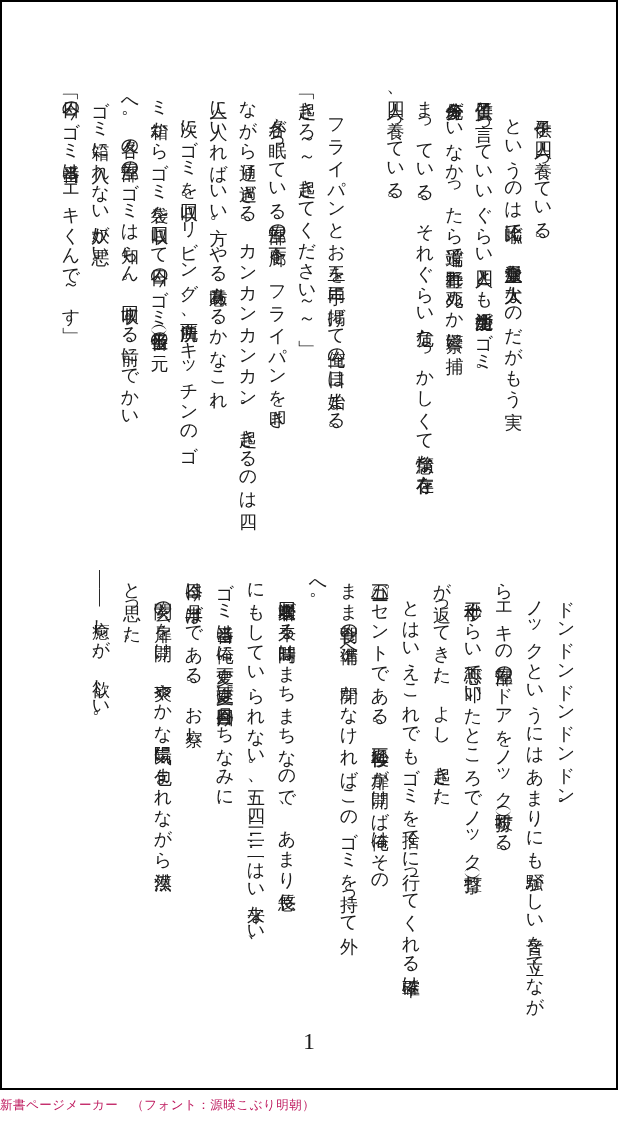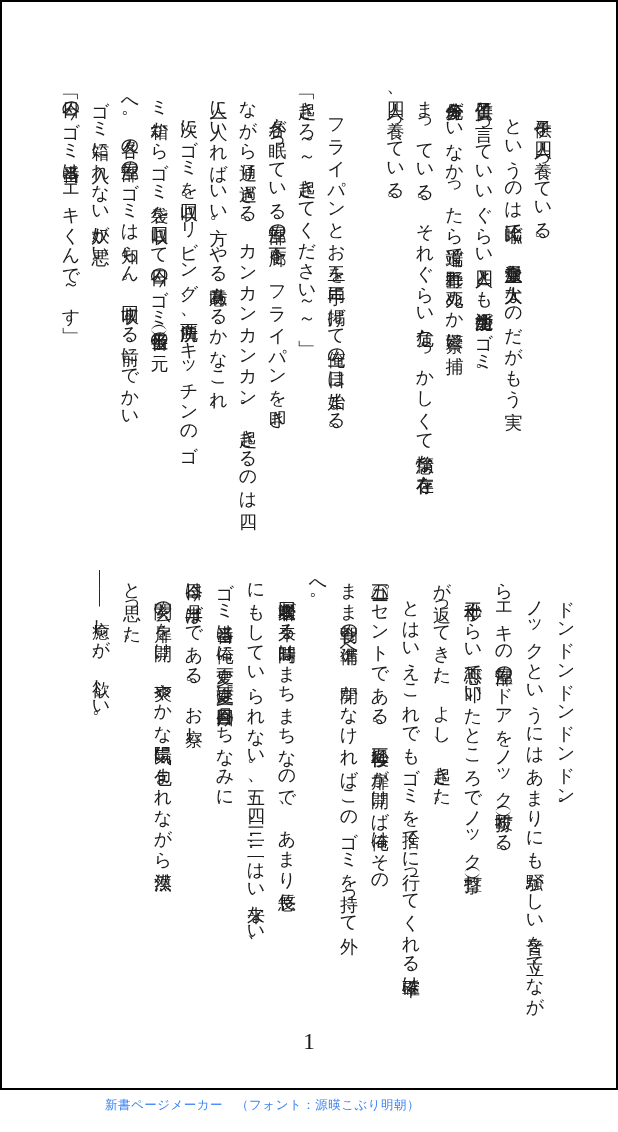--- a/index.html
+++ b/index.html
@@ -56,24 +56,23 @@
     width: 618px;
     text-align: center;
     font-size: 24px;
     color: #1c1c1c;
   }
   .footer-caption {
     position: absolute;
     top: 1097px;
     left: 0;
     width: 525px;
-    text-align: center;
     font-size: 12.5px;
     letter-spacing: 0.5px;
-    color: #3b82f6;
+    color: #be185d;
   }
 </style>
 </head>
 <body>
 
 <div class="canvas">
   <div class="page-frame"></div>
 
   <div class="vtext sec1">
       <p>　子供を四人、養っている。</p>

